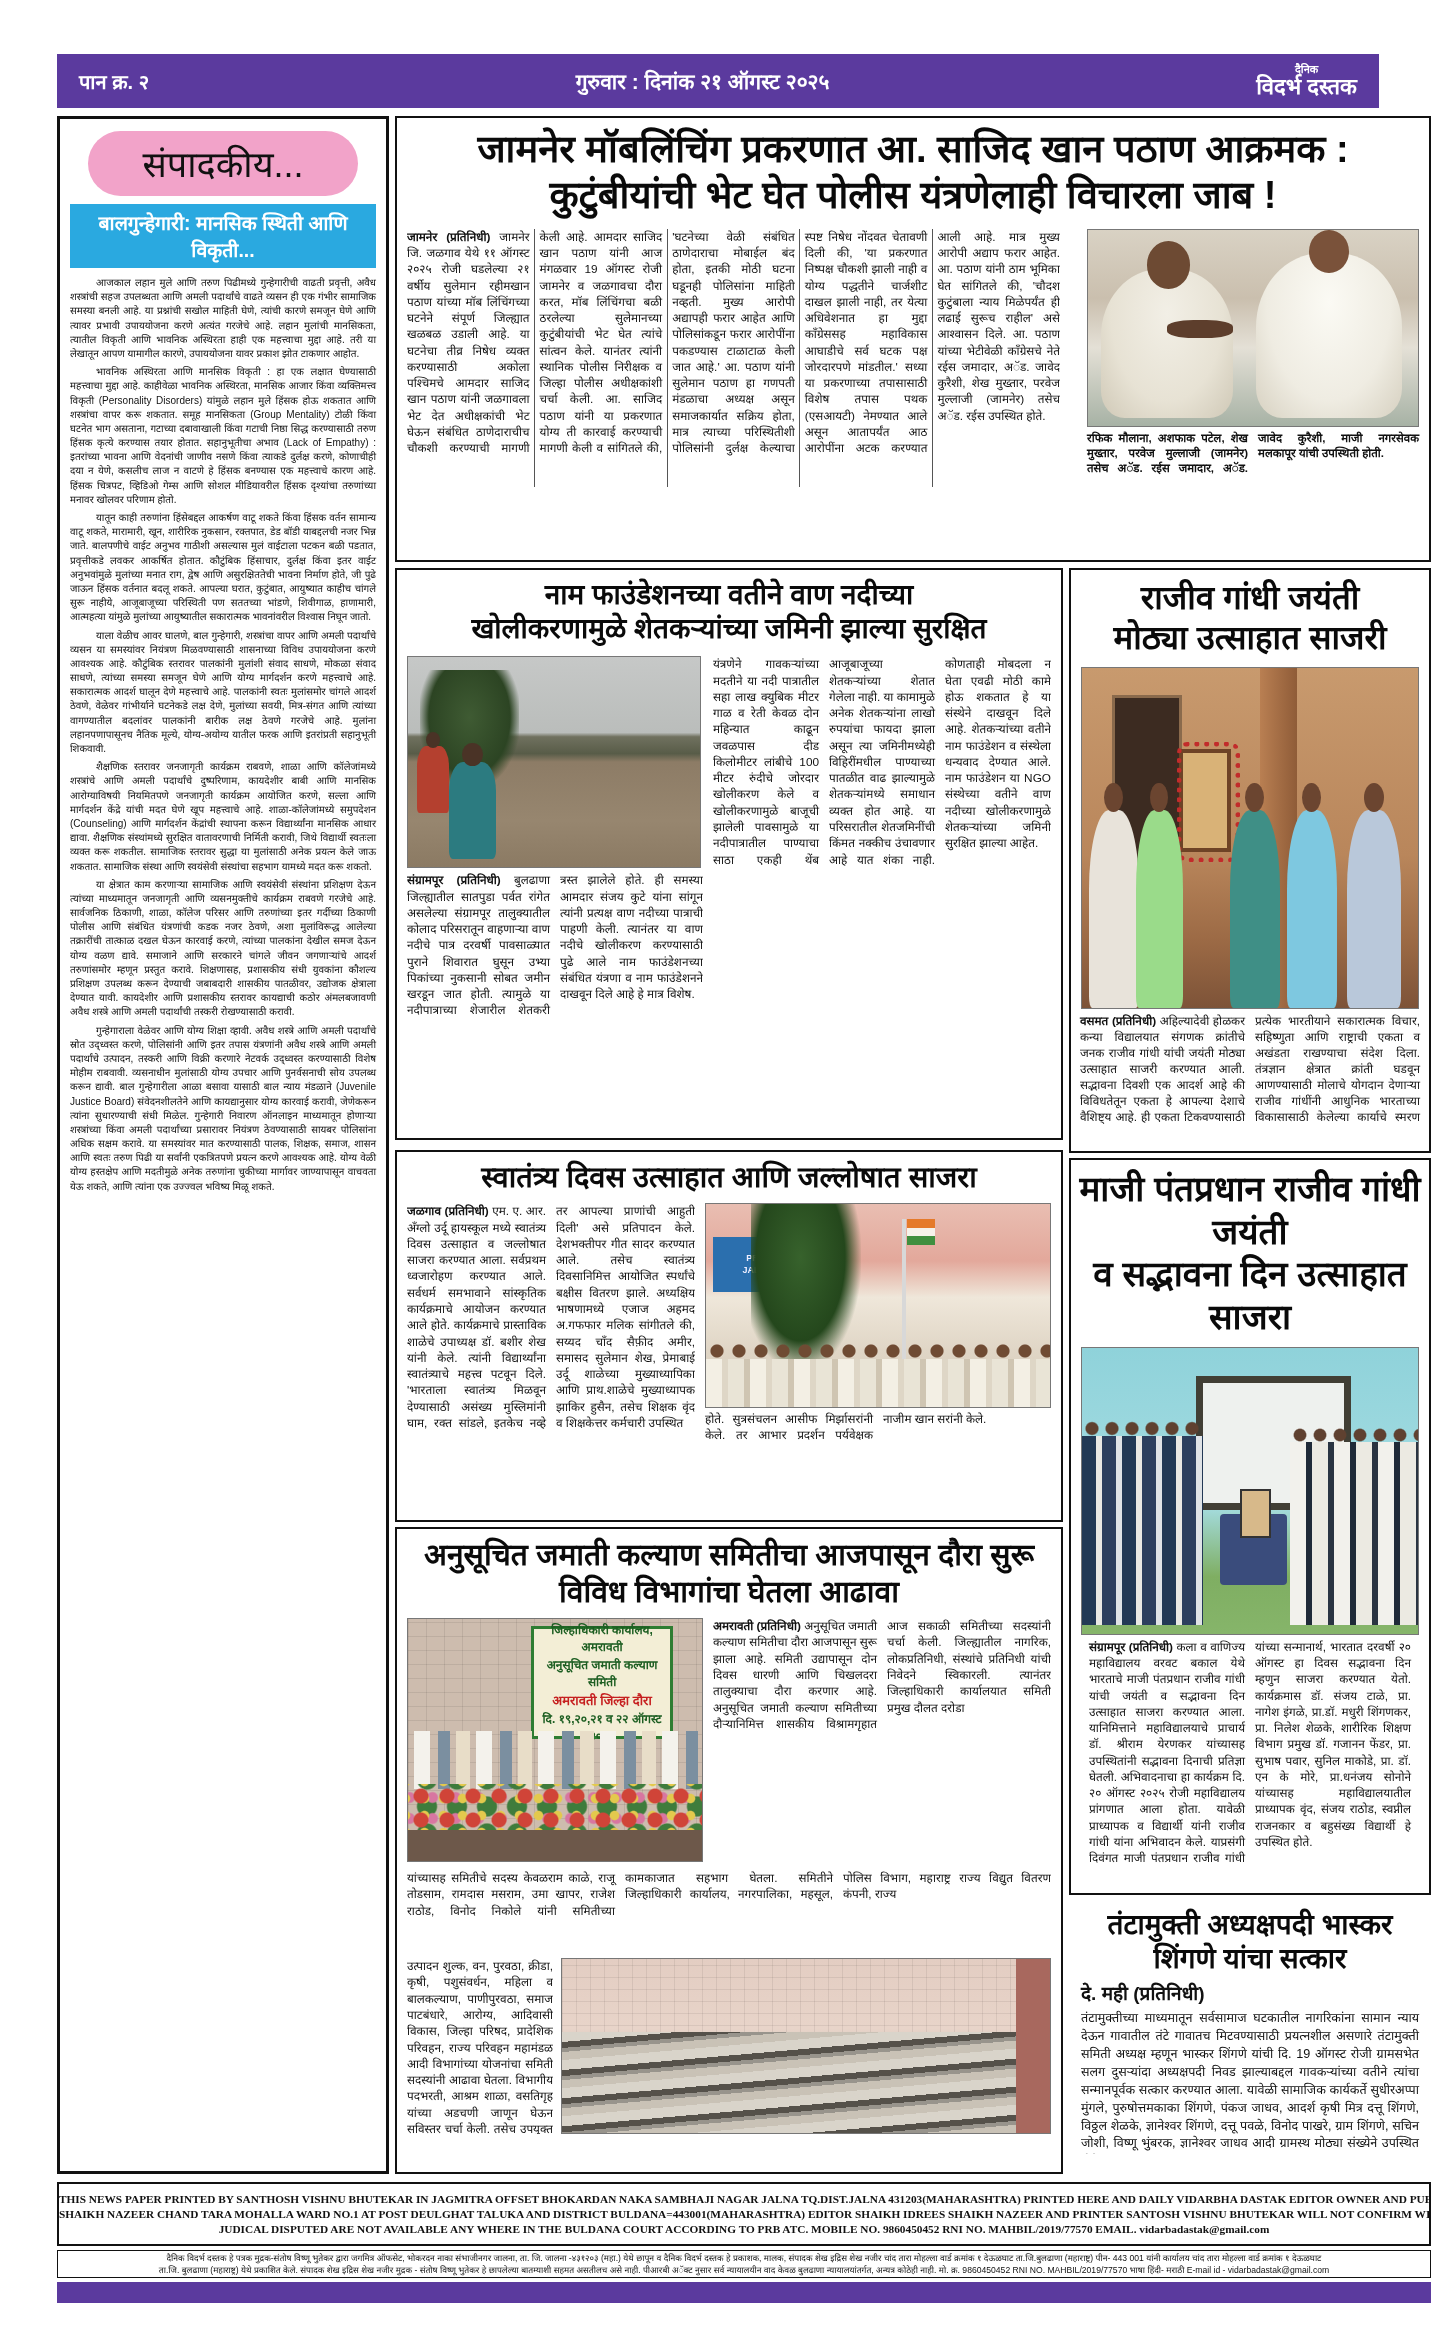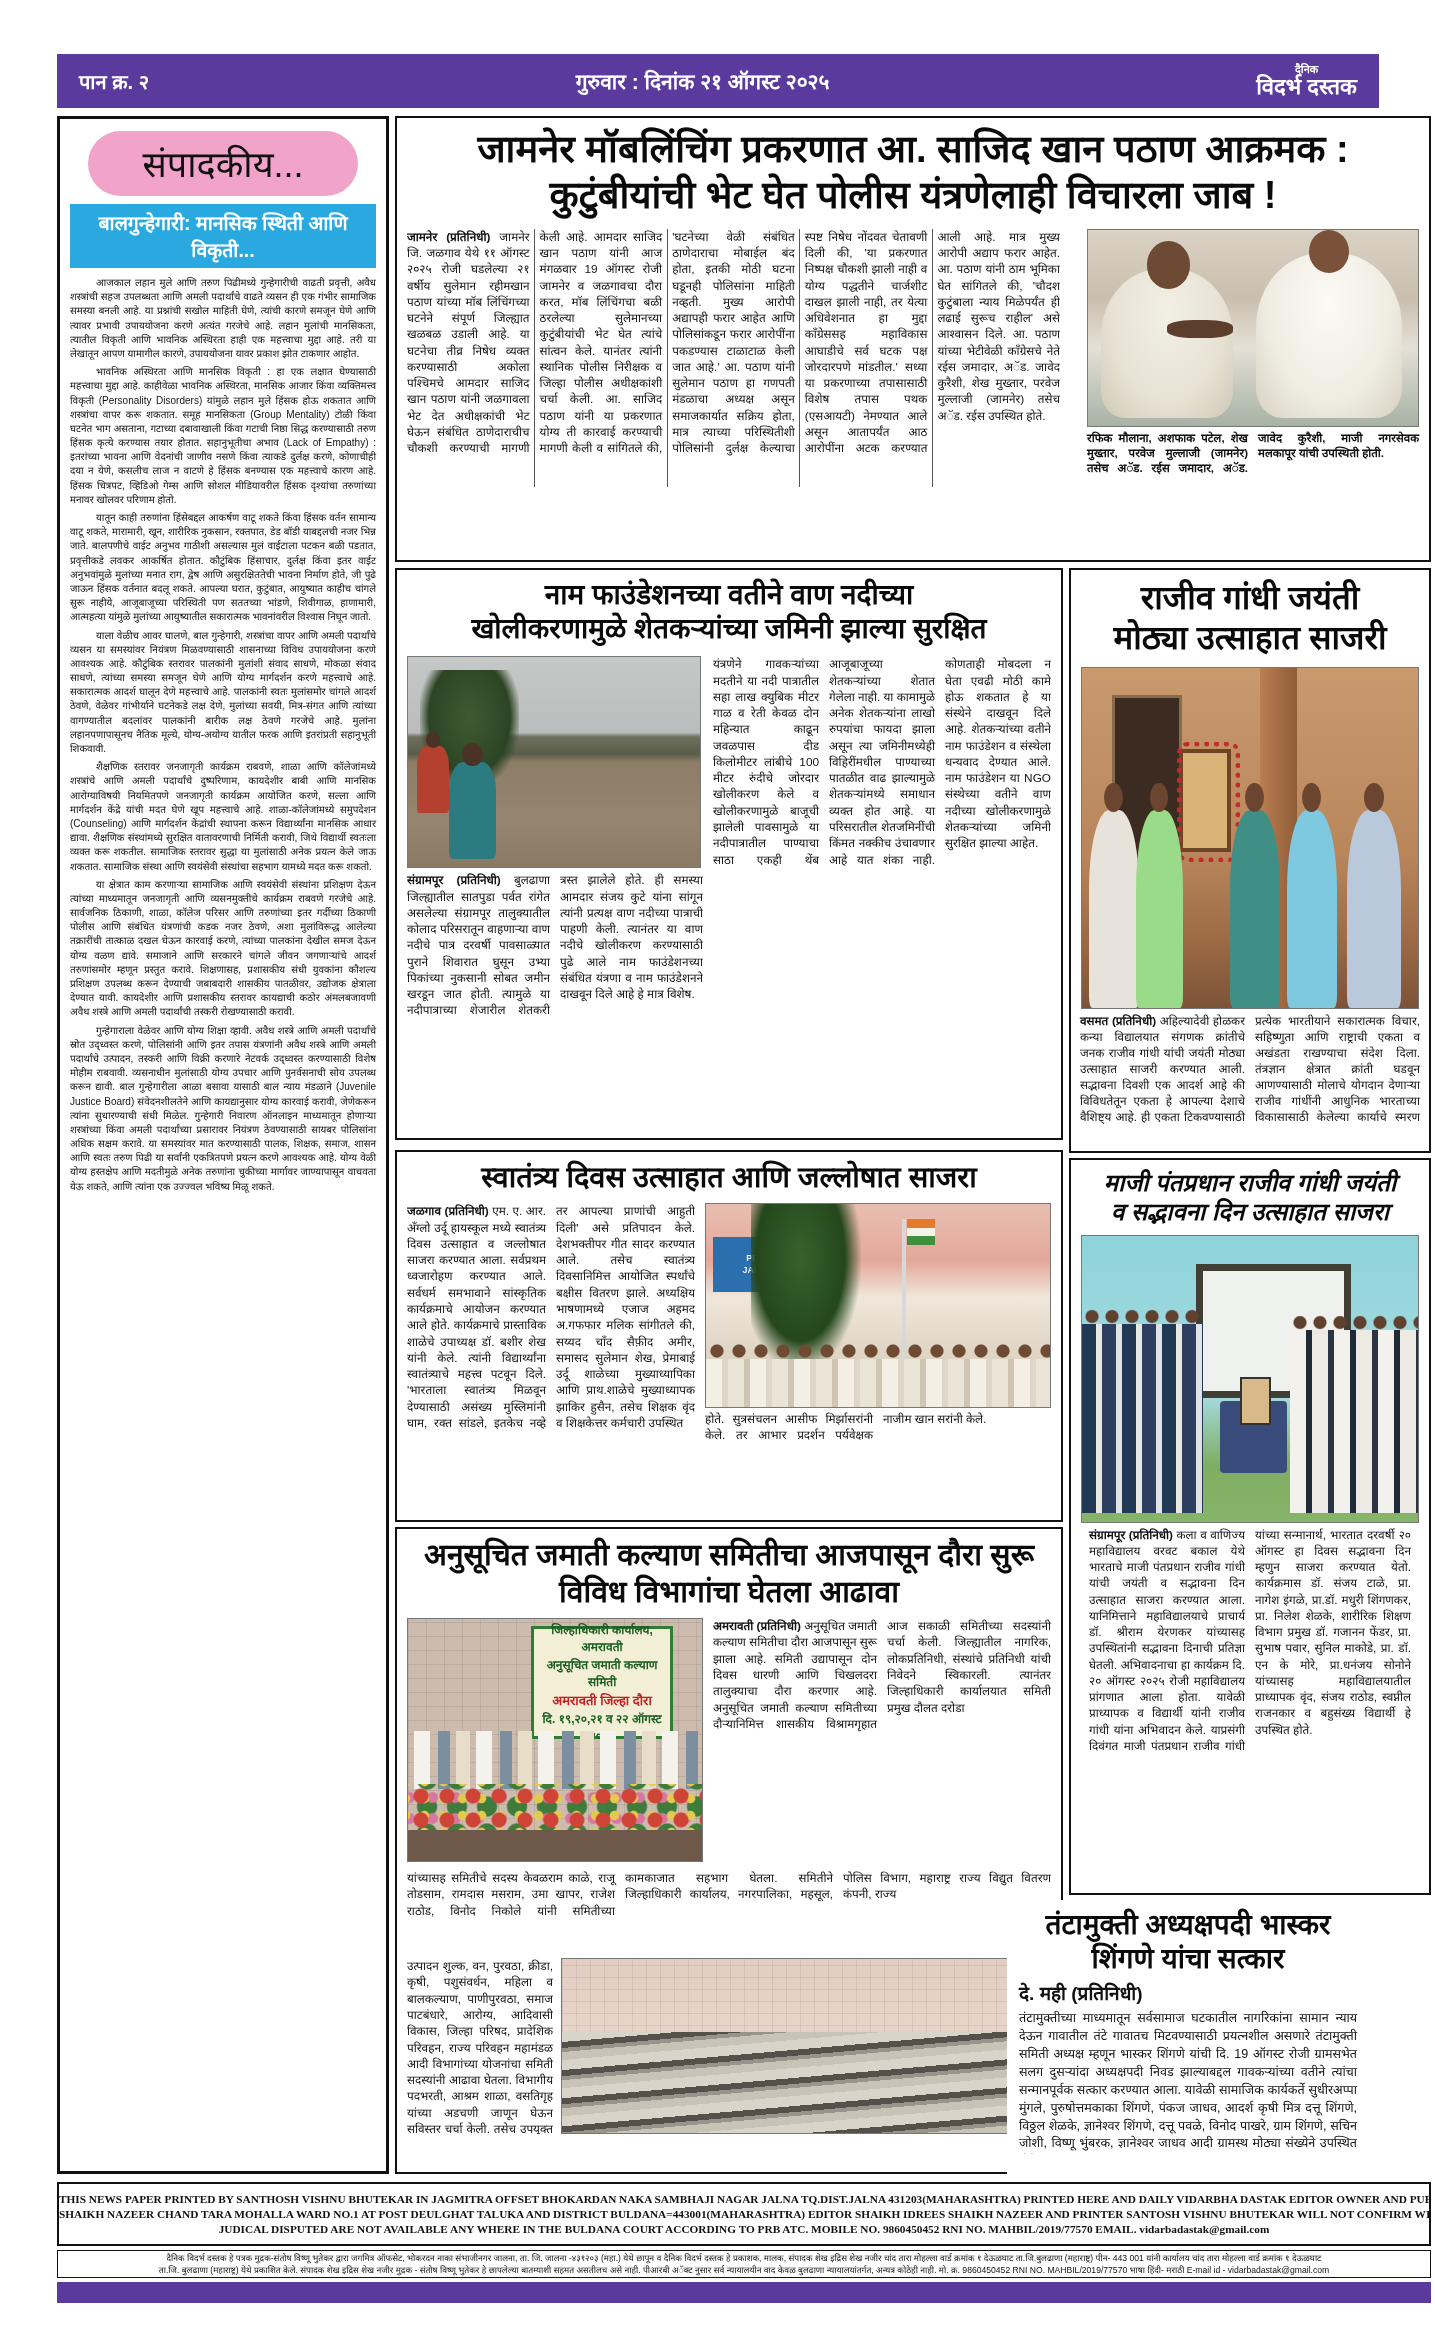--- a/index.html
+++ b/index.html
@@ -54,35 +54,35 @@
   
   .a4{left:395px;top:1150px;width:668px;height:372px;}
   .a4 .hl{font-size:29px;padding:8px 4px 4px;}
   .a4 .row{display:flex;gap:10px;padding:4px 10px;}
   .a4 .l-cols{width:288px;column-count:2;column-gap:10px;height:258px;font-size:11.8px;line-height:1.38;}
   .a4 .rgt{flex:1;}
   .a4 .photo{width:346px;height:205px;}
   .a4 .cap{column-count:2;column-gap:10px;margin-top:4px;font-weight:normal;font-size:11.8px;}
   
   .a5{left:1069px;top:1158px;width:362px;height:737px;}
-  .a5 .hl{font-size:24px;padding:8px 0 4px;font-style:italic;}
+  .a5 .hl{font-size:35px;padding:8px 0 4px;}
   .a5 .photo{width:338px;height:288px;margin:4px auto 4px;}
   .a5 .cols{column-count:2;column-gap:10px;height:312px;font-size:11.8px;line-height:1.38;padding:0 18px;}
   
   .a6{left:395px;top:1527px;width:668px;height:647px;}
   .a6 .hl{font-size:30px;padding:8px 4px 4px;}
   .a6 .row1{display:flex;gap:10px;padding:4px 10px;}
   .a6 .photo1{width:296px;height:244px;}
   .a6 .r1cols{flex:1;column-count:2;column-gap:10px;height:244px;font-size:11.8px;line-height:1.38;}
   .a6 .midcols{column-count:3;column-gap:10px;height:86px;font-size:11.8px;line-height:1.38;margin:4px 10px 0;}
   .a6 .row3{display:flex;gap:8px;padding:2px 10px;}
   .a6 .narrow{width:146px;height:176px;font-size:11.8px;line-height:1.38;}
   .a6 .photo2{flex:1;height:176px;}
   
-  .a7{left:1007px;top:1900px;width:362px;height:274px;}
+  .a7{left:1069px;top:1900px;width:362px;height:274px;}
   .a7 .hl{font-size:28px;padding:8px 4px 2px;}
   .a7 .by{font-size:19px;padding:2px 12px;}
   .a7 .body-t{font-size:12.6px;line-height:1.42;padding:2px 12px;height:142px;}
   
   .fen{left:57px;top:2182px;width:1374px;height:64px;border:2.5px solid #111;box-sizing:border-box;
        font-family:"Liberation Serif","DejaVu Serif",serif;font-weight:bold;font-size:11.3px;
        display:flex;flex-direction:column;justify-content:center;gap:3px;overflow:hidden;}
   .fen div{white-space:nowrap;text-align:center;}
   .fmr{left:57px;top:2250px;width:1374px;height:28px;border:1.5px solid #111;box-sizing:border-box;
        font-size:8.6px;line-height:1.45;overflow:hidden;padding:1px 4px;}

